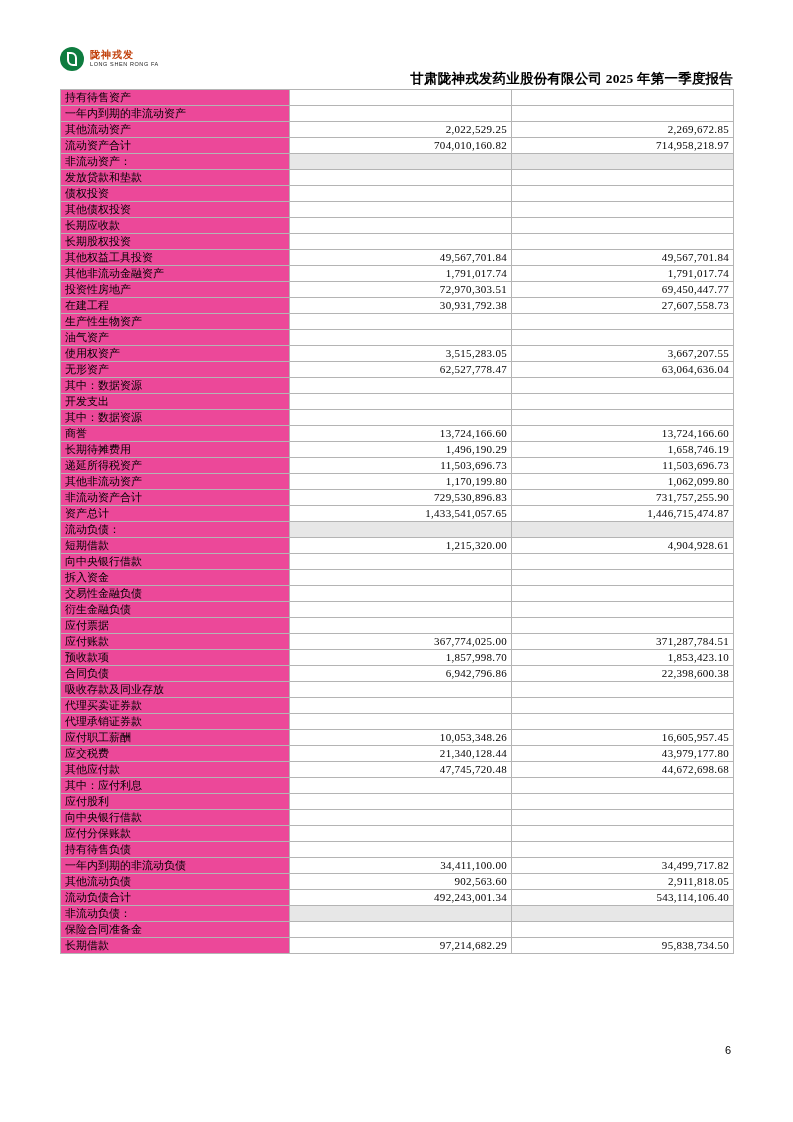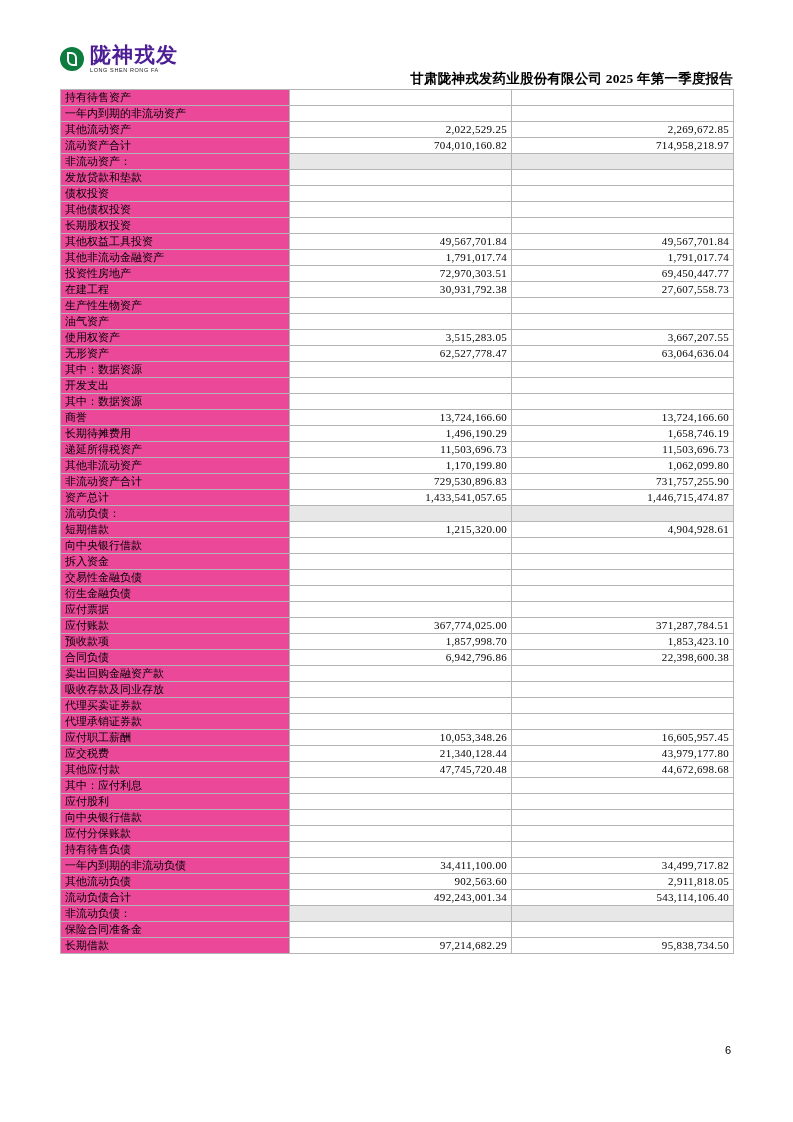--- a/index.html
+++ b/index.html
@@ -53,24 +53,24 @@
     border-radius: 0 6px 0 6px;
     box-sizing: border-box;
   }
   .logo-text {
     display: flex;
     flex-direction: column;
     line-height: 1;
   }
   .logo-cn {
     font-family: "Liberation Serif", "DejaVu Serif", serif;
-    font-size: 21px;
+    font-size: 10px;
     font-weight: bold;
     letter-spacing: 1px;
-    color: #4c1d95;
+    color: #c2410c;
   }
   .logo-en {
     font-family: "Liberation Sans", sans-serif;
     font-size: 5.5px;
     letter-spacing: 0.6px;
     color: #222222;
     margin-top: 2px;
   }
   .header-title {
     font-size: 13.5px;
@@ -184,20 +184,25 @@
           <td class="label ind1">债权投资</td>
           <td class="val"></td>
           <td class="val"></td>
         </tr>
         <tr>
           <td class="label ind1">其他债权投资</td>
           <td class="val"></td>
           <td class="val"></td>
         </tr>
         <tr>
+          <td class="label ind1">长期应收款</td>
+          <td class="val"></td>
+          <td class="val"></td>
+        </tr>
+        <tr>
           <td class="label ind1">长期股权投资</td>
           <td class="val"></td>
           <td class="val"></td>
         </tr>
         <tr>
           <td class="label ind1">其他权益工具投资</td>
           <td class="val">49,567,701.84</td>
           <td class="val">49,567,701.84</td>
         </tr>
         <tr>
@@ -324,25 +329,20 @@
           <td class="label ind1">预收款项</td>
           <td class="val">1,857,998.70</td>
           <td class="val">1,853,423.10</td>
         </tr>
         <tr>
           <td class="label ind1">合同负债</td>
           <td class="val">6,942,796.86</td>
           <td class="val">22,398,600.38</td>
         </tr>
         <tr>
-          <td class="label ind1">卖出回购金融资产款</td>
-          <td class="val"></td>
-          <td class="val"></td>
-        </tr>
-        <tr>
           <td class="label ind1">吸收存款及同业存放</td>
           <td class="val"></td>
           <td class="val"></td>
         </tr>
         <tr>
           <td class="label ind1">代理买卖证券款</td>
           <td class="val"></td>
           <td class="val"></td>
         </tr>
         <tr>

